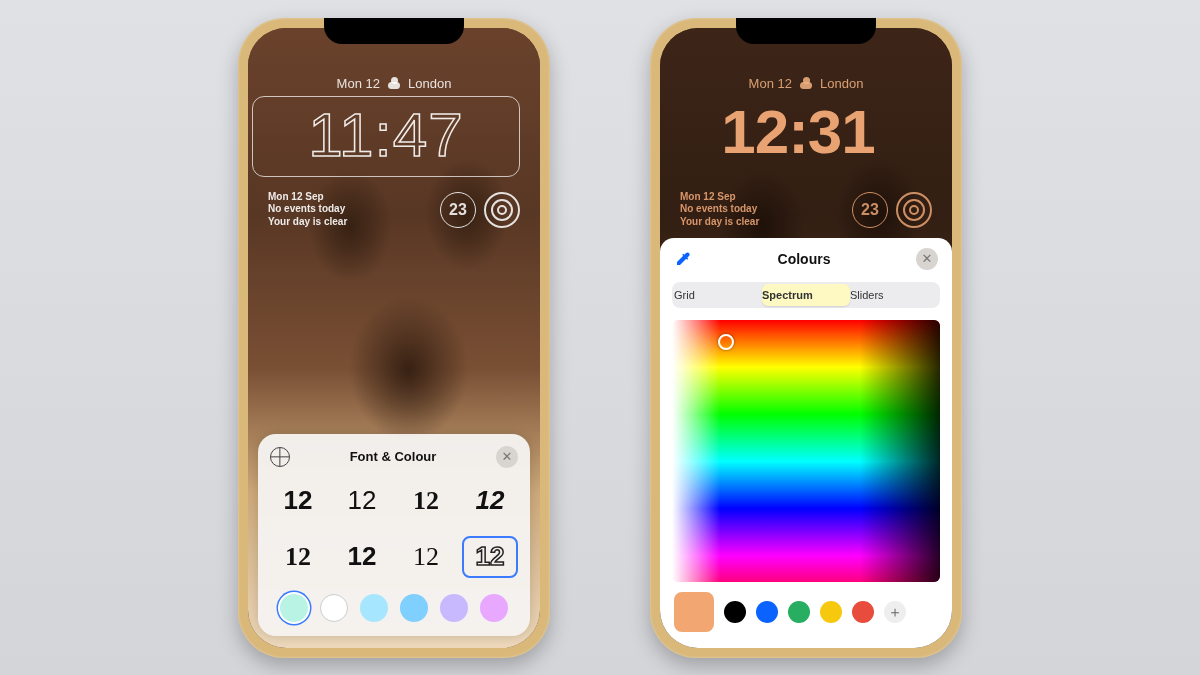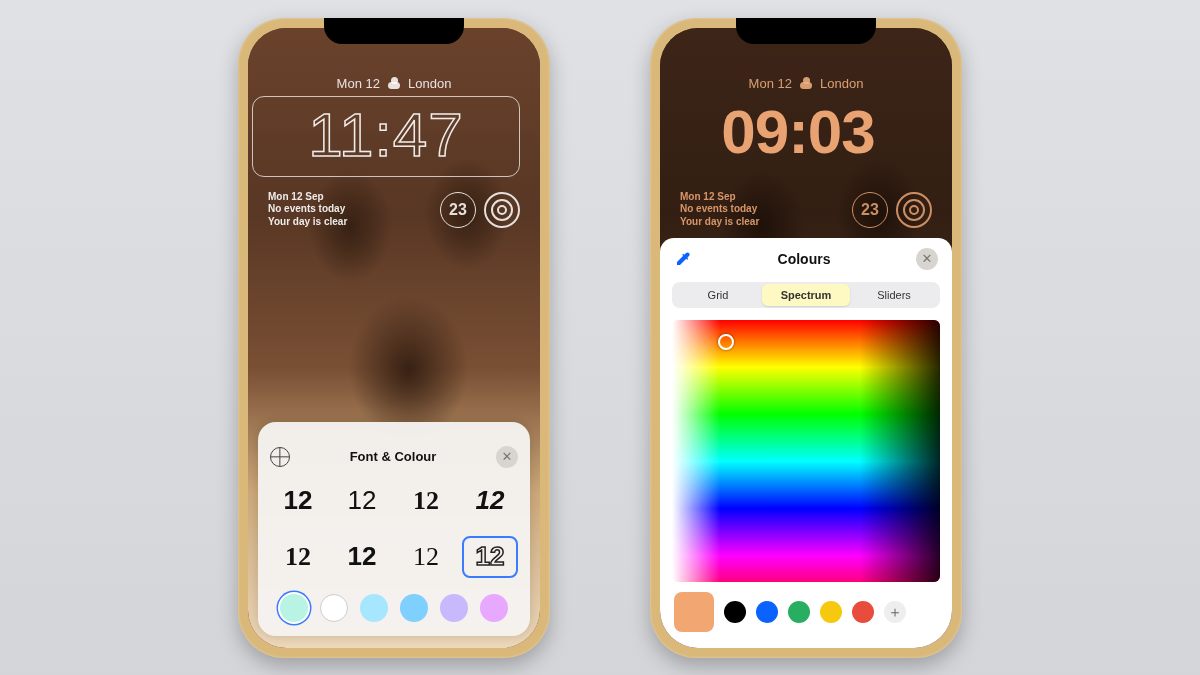--- a/index.html
+++ b/index.html
@@ -156,21 +156,21 @@
     content:""; position:absolute; inset:11px; border:2px solid currentColor; border-radius:50%;
   }
   .phone.right .widget-rings { color: rgba(233,163,115,.85); }
 
   
   .sheet {
     position:absolute;
     left:10px; right:10px; bottom:12px;
     background: rgba(245,243,240,.96);
     border-radius:18px;
-    padding:24px 12px 14px;
+    padding:12px 12px 14px;
     z-index:10;
     box-shadow: 0 0 12px rgba(0,0,0,.15);
   }
   .sheet-head {
     display:flex; align-items:center; justify-content:space-between;
     margin-bottom:12px;
   }
   .sheet-title {
     flex:1; text-align:center; font-size:13px; font-weight:600; color:#111;
   }
@@ -232,21 +232,21 @@
   }
   .cp-title{flex:1;text-align:center;font-size:14px;font-weight:600;color:#111;}
   .eyedrop{width:18px;height:18px;position:relative;}
   .eyedrop svg{width:18px;height:18px;}
 
   .seg {
     display:flex; margin:6px 12px 8px;
     background:#ececee;border-radius:8px;padding:2px;
   }
   .seg-item{
-    flex:1;text-align:center;font-size:11px;padding:5px 0;color:#333;border-radius:6px;
+    flex:1;text-align:left;font-size:11px;padding:5px 0;color:#333;border-radius:6px;
   }
   .seg-item.active{background:#fef9c3;font-weight:600;box-shadow:0 1px 2px rgba(0,0,0,.12);}
 
   .spectrum {
     flex:1; margin:4px 12px 10px; border-radius:6px; position:relative; overflow:hidden;
     background:
       linear-gradient(to right, #fff 0%, rgba(255,255,255,0) 18%),
       linear-gradient(to bottom,
         #ff0000 0%, #ff8000 9%, #ffff00 18%, #80ff00 27%, #00ff00 36%,
         #00ff80 45%, #00ffff 54%, #0080ff 63%, #0000ff 72%, #8000ff 81%,
@@ -333,21 +333,21 @@
   <div class="notch"></div>
   <div class="screen">
     <div class="wallpaper wall-dark"></div>
 
     <div class="date-line">
       <span>Mon 12</span>
       <span class="cloud-icon"></span>
       <span>London</span>
     </div>
 
-    <div class="clock clock-stencil">09:03</div>
+    <div class="clock clock-stencil">12:31</div>
 
     <div class="widget-strip">
       <div class="widget-cal">
         <div>Mon 12 Sep</div>
         <div>No events today</div>
         <div>Your day is clear</div>
       </div>
       <div class="widget-circ">23</div>
       <div class="widget-rings"></div>
     </div>

